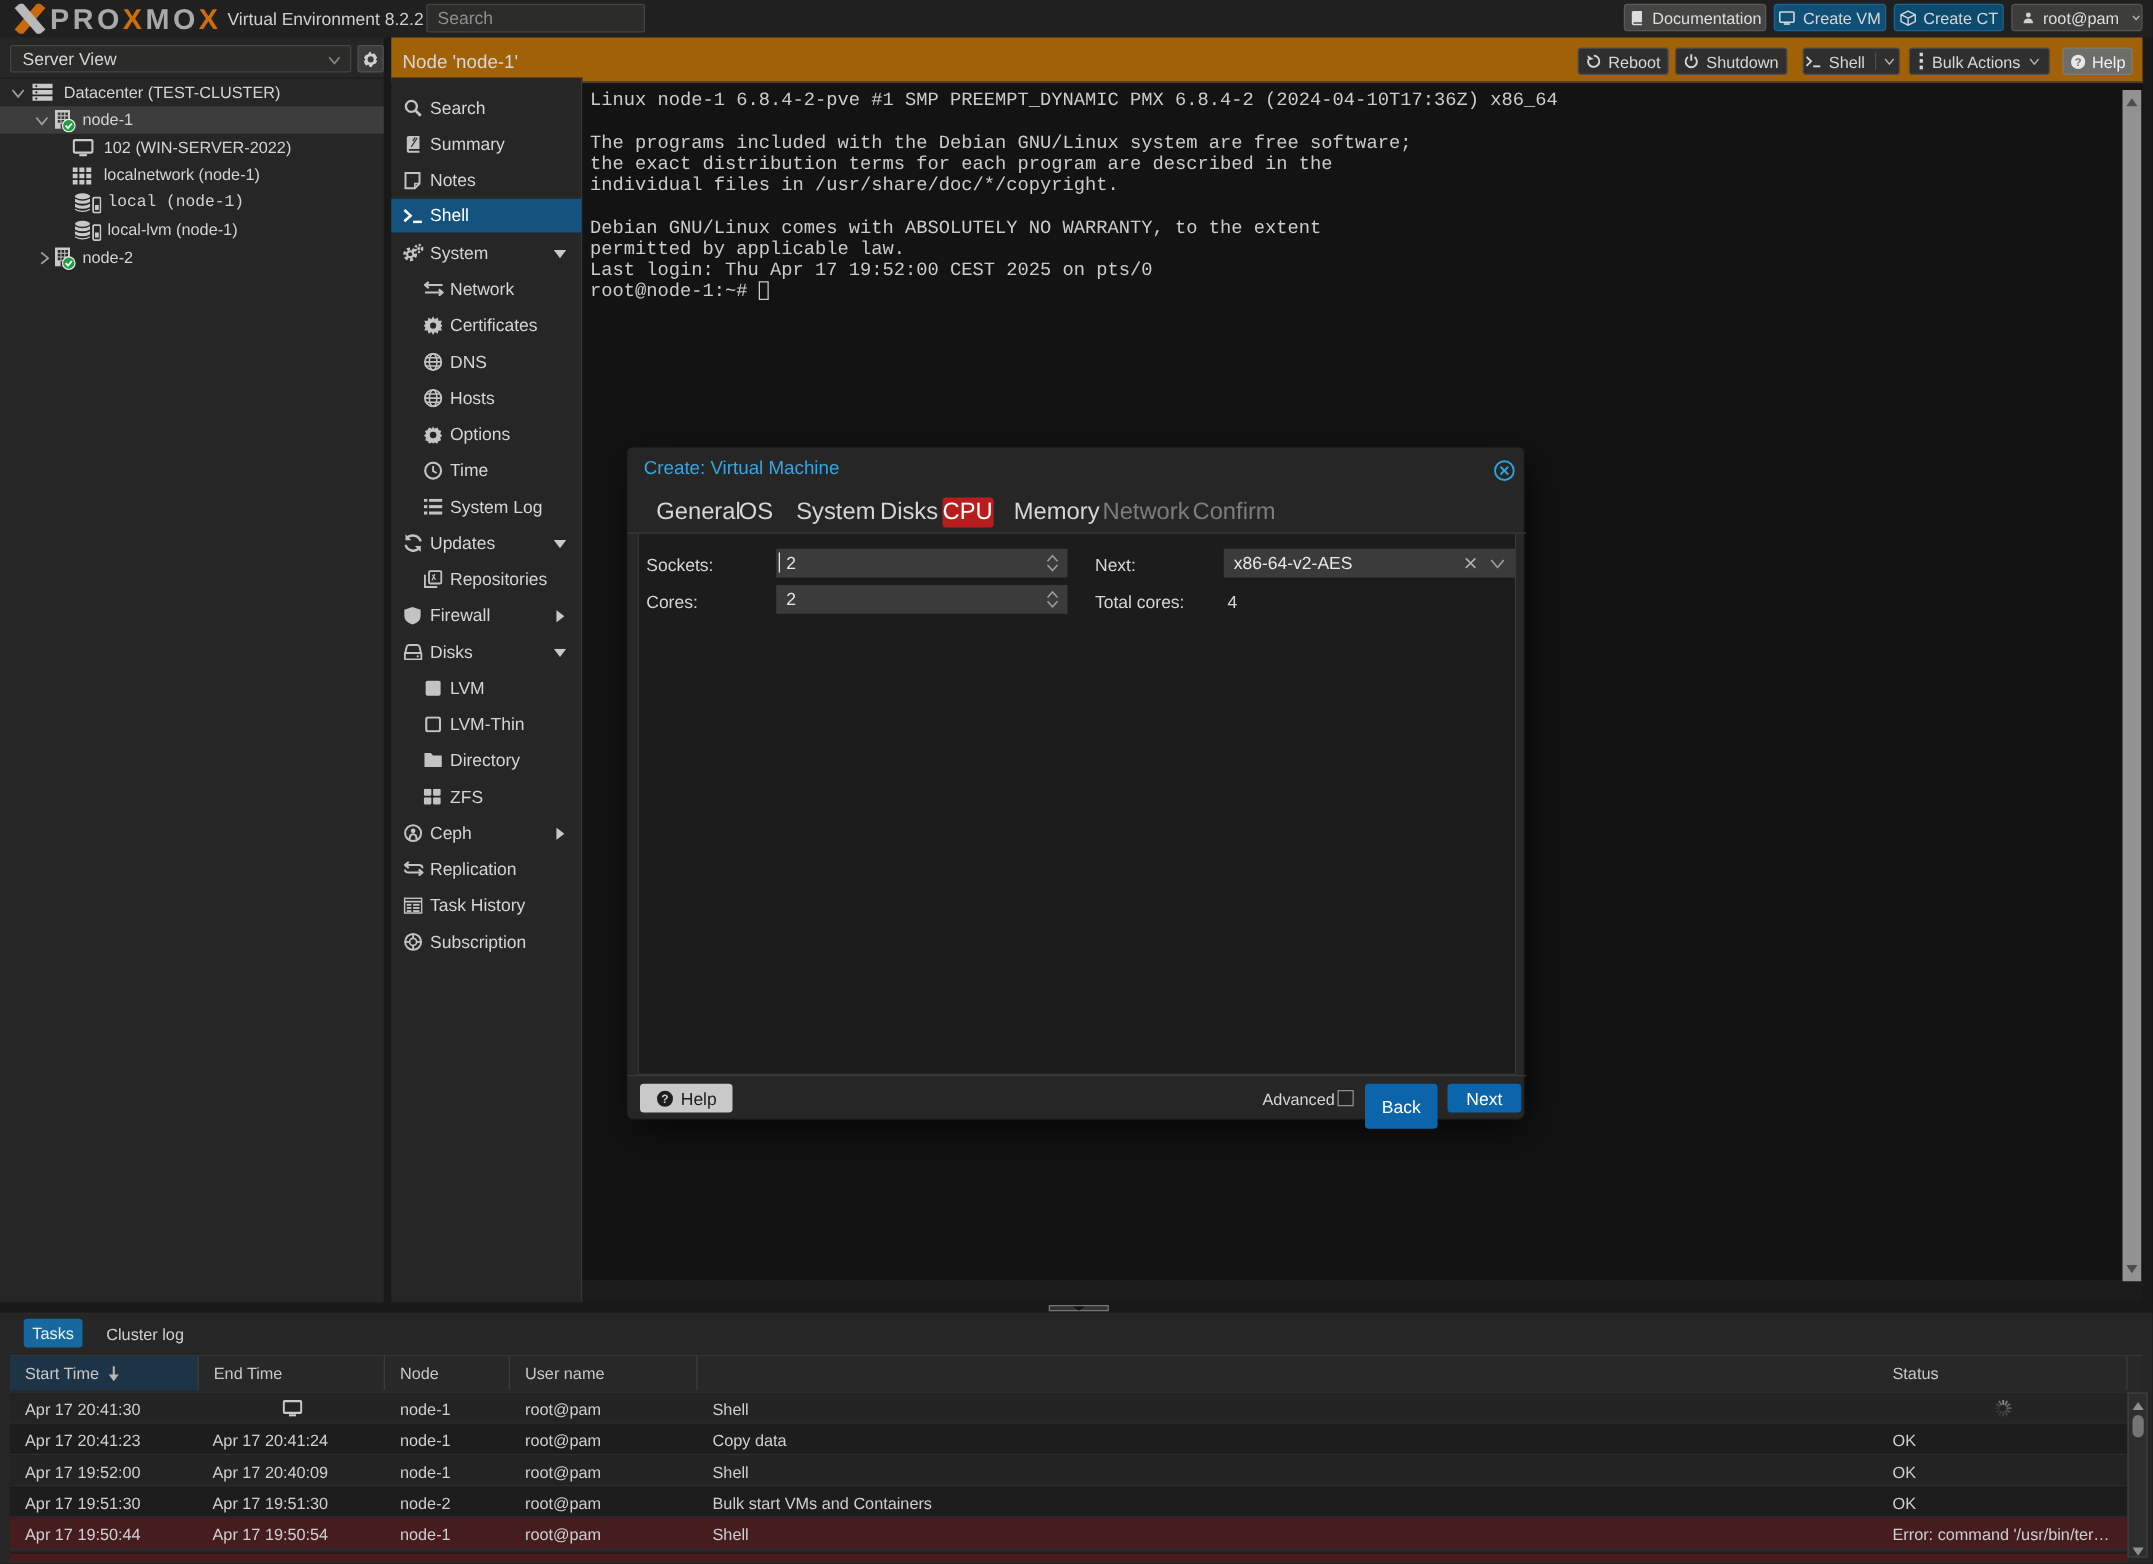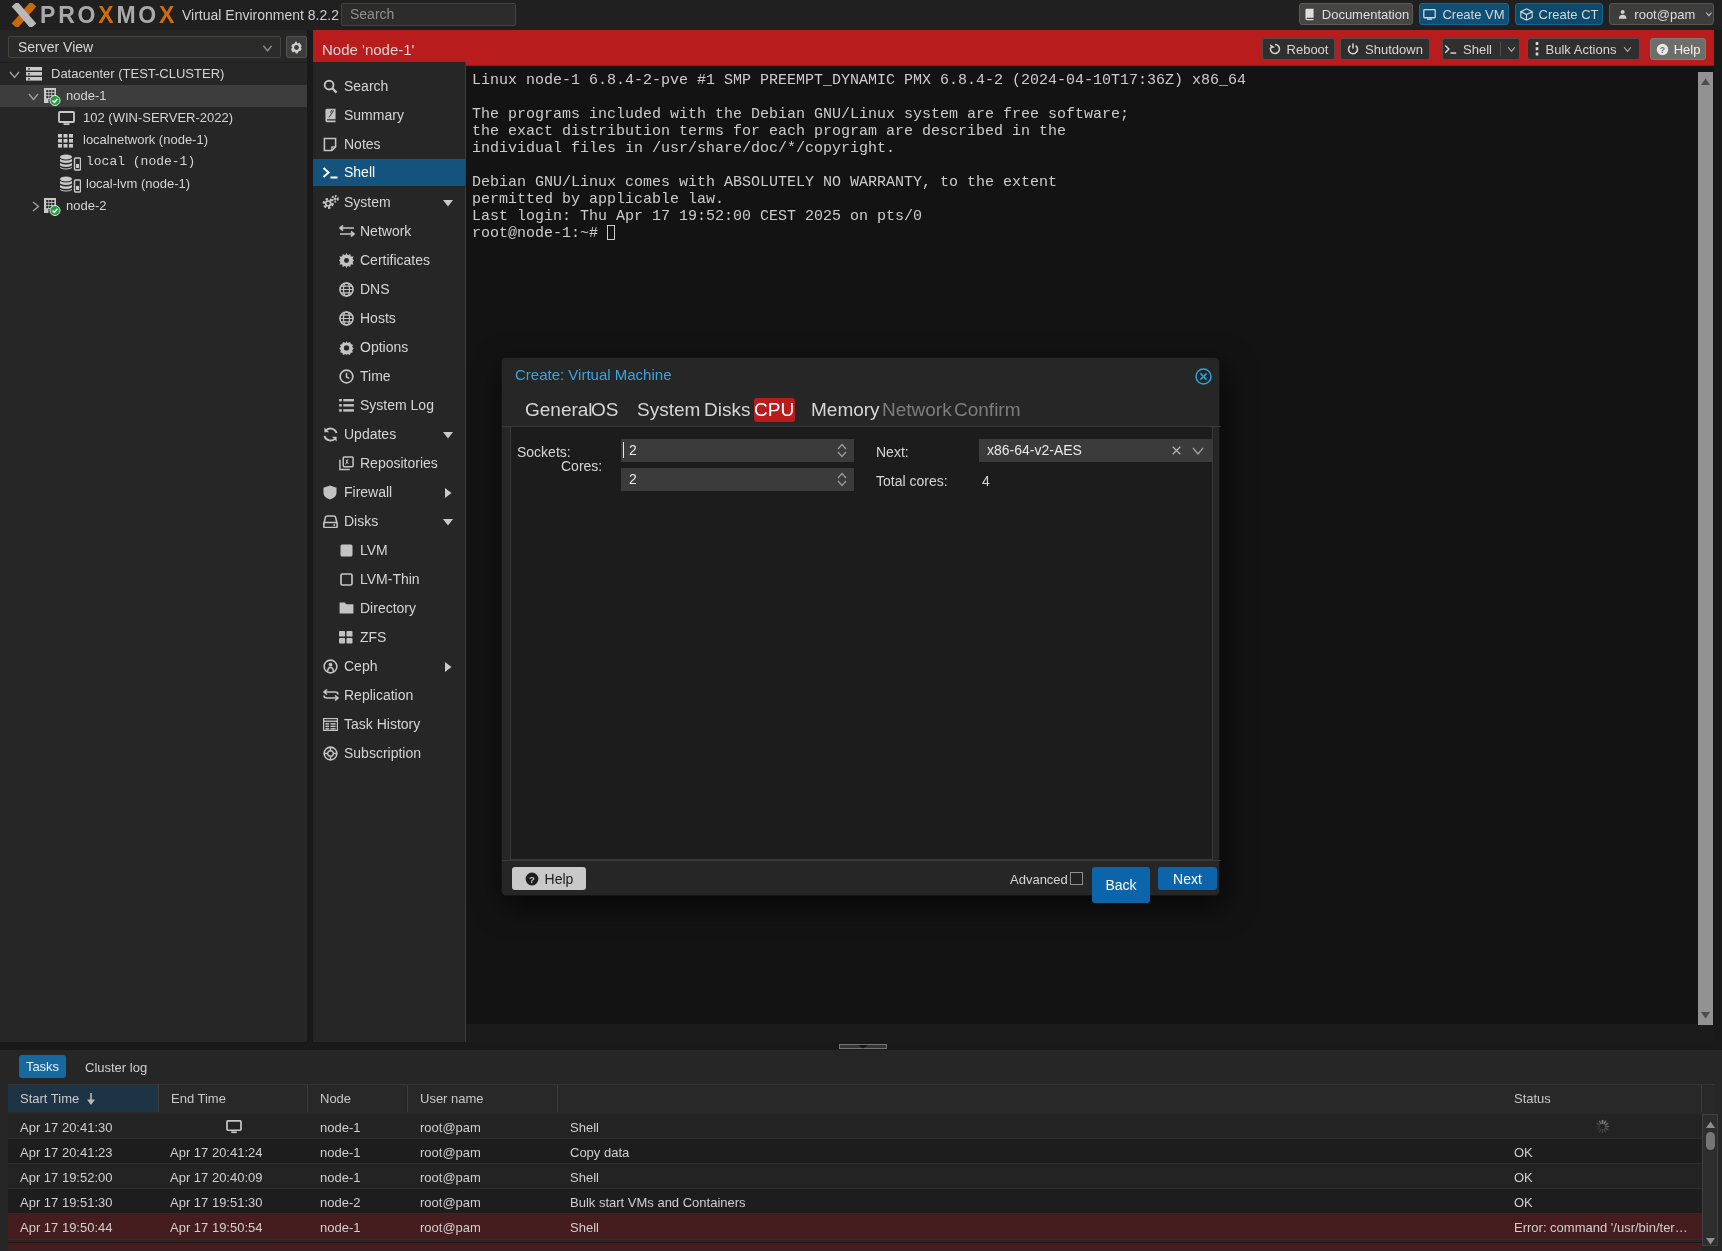--- a/index.html
+++ b/index.html
@@ -1,20 +1,20 @@
 <!DOCTYPE html>
 <html><head>
 <meta charset="utf-8">
 <style>
 * { margin:0; padding:0; box-sizing:border-box; font-family:"Liberation Sans",sans-serif; }
 html,body { width:1722px; height:1251px; overflow:hidden; background:#191919; }
 .abs { position:absolute; }
 #top { position:absolute; left:0; top:0; width:1722px; height:30px; background:#202020; }
 #left { position:absolute; left:0; top:30px; width:307px; height:1012px; background:#262626; }
-#ctrhdr { position:absolute; left:313px; top:30px; width:1401px; height:36px; background:#b91c1c; border-bottom:1px solid #3a3a3a; }
+#ctrhdr { position:absolute; left:313px; top:30px; width:1401px; height:36px; background:#a16207; border-bottom:1px solid #3a3a3a; }
 #nav { position:absolute; left:313px; top:62px; width:153px; height:980px; background:#262626; border-right:1px solid #3c3c3c; }
 #term { position:absolute; left:466px; top:67px; width:1248px; height:975px; background:#1b1b1b; }
 #termblack { position:absolute; left:0; top:0; width:1248px; height:957px; background:#131313; }
 #bottom { position:absolute; left:0; top:1050px; width:1722px; height:201px; background:#262626; }
 .btn { position:absolute; border-radius:3px; font-size:13px; color:#d7d7d7; display:flex; align-items:center; justify-content:center; white-space:nowrap; }
 .trow { position:absolute; left:0; width:307px; height:22px; }
 .nitem { position:absolute; left:0; width:152px; height:29px; font-size:14px; color:#d5d5d5; }
 .nitem span { position:absolute; top:6px; }
 .nitem svg { position:absolute; }
 .exp { position:absolute; right:12px; top:12px; }
@@ -574,21 +574,21 @@
   <div class="mfield" style="left:119px;top:81px;width:233px;">
     <span style="position:absolute;left:1.5px;top:3px;width:1px;height:16px;background:#e8e8e8;"></span>
     <span style="position:absolute;left:8px;top:3px;">2</span>
     <svg style="position:absolute;right:7px;top:4px" width="10" height="7" viewBox="0 0 10 7">
         <path d="M1 6 L5 1.5 L9 6" fill="none" stroke="#9b9b9b" stroke-width="1.3"></path>
       </svg>
     <svg style="position:absolute;right:7px;bottom:4px" width="10" height="7" viewBox="0 0 10 7">
         <path d="M1 1 L5 5.5 L9 1" fill="none" stroke="#9b9b9b" stroke-width="1.3"></path>
       </svg>
   </div>
-  <span class="mlabel" style="left:15px;top:100px;margin-left:44px;">Cores:</span>
+  <span class="mlabel" style="left:15px;top:115px;">Cores:</span>
   <div class="mfield" style="left:119px;top:110px;width:233px;">
     <span style="position:absolute;left:8px;top:3px;">2</span>
     <svg style="position:absolute;right:7px;top:4px" width="10" height="7" viewBox="0 0 10 7">
         <path d="M1 6 L5 1.5 L9 6" fill="none" stroke="#9b9b9b" stroke-width="1.3"></path>
       </svg>
     <svg style="position:absolute;right:7px;bottom:4px" width="10" height="7" viewBox="0 0 10 7">
         <path d="M1 1 L5 5.5 L9 1" fill="none" stroke="#9b9b9b" stroke-width="1.3"></path>
       </svg>
   </div>
   <span class="mlabel" style="left:374px;top:86px;">Next:</span>

